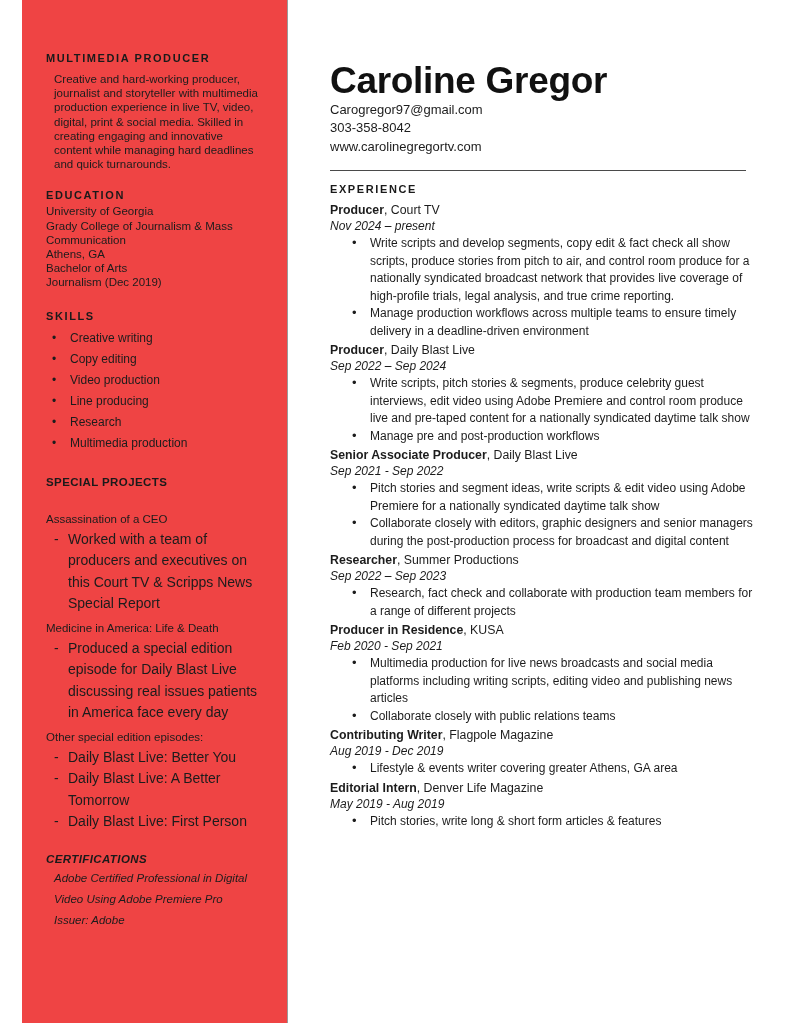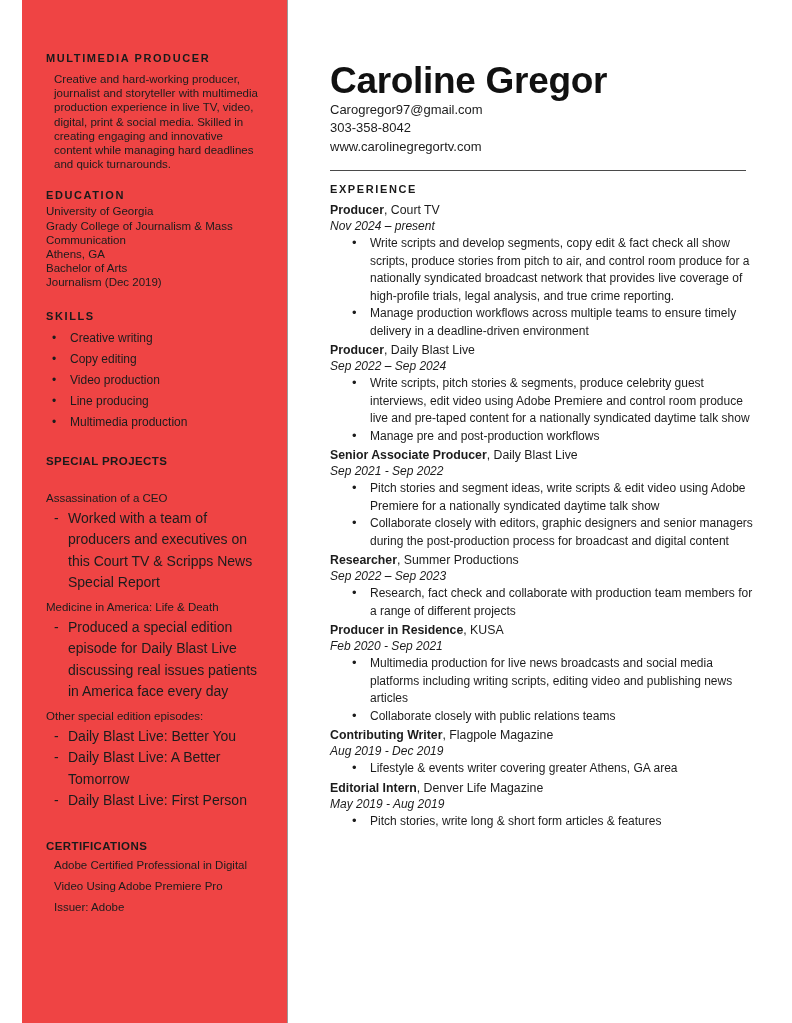--- a/index.html
+++ b/index.html
@@ -204,20 +204,21 @@
         <div class="edu-line">Journalism (Dec 2019)</div>
       </div>
 
       <div class="blk" style="margin-top:20px;">
         <div class="sec-title">SKILLS</div>
         <ul class="bullets">
           <li>Creative writing</li>
           <li>Copy editing</li>
           <li>Video production</li>
           <li>Line producing</li>
+          <li>Research</li>
           <li>Multimedia production</li>
         </ul>
       </div>
 
       <div class="blk" style="margin-top:22px;">
         <div class="sec-title-plain">SPECIAL PROJECTS</div>
 
         <div class="proj-title">Assassination of a CEO</div>
         <ul class="dashes">
           <li>Worked with a team of producers and executives on this Court TV &amp; Scripps News Special Report</li>
@@ -229,21 +230,21 @@
         </ul>
 
         <div class="proj-title" style="margin-top:4px;">Other special edition episodes:</div>
         <ul class="dashes">
           <li>Daily Blast Live: Better You</li>
           <li>Daily Blast Live: A Better Tomorrow</li>
           <li>Daily Blast Live: First Person</li>
         </ul>
       </div>
 
-      <div class="blk" style="margin-top:28px;">
+      <div class="blk" style="margin-top:20px;font-style:italic;">
         <div class="sec-title-plain">CERTIFICATIONS</div>
         <div class="cert-line">Adobe Certified Professional in Digital Video Using Adobe Premiere Pro</div>
         <div class="cert-line">Issuer: Adobe</div>
       </div>
 
     </div>
   </div>
 
   <div class="right-col">
     <h1 class="name">Caroline Gregor</h1>

